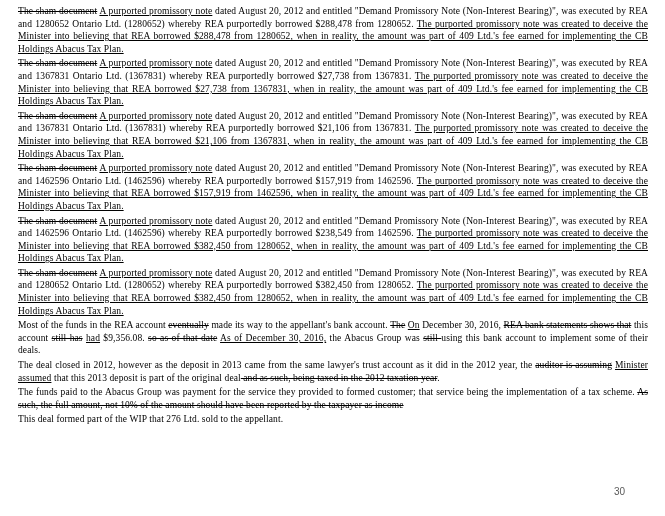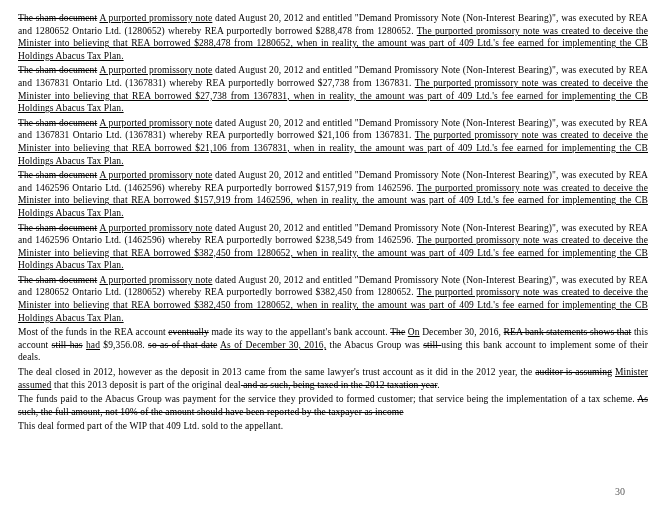--- a/index.html
+++ b/index.html
@@ -17,52 +17,52 @@
   }
   .doc-page {
     position: absolute;
     top: 0;
     left: 0;
     width: 665px;
     height: 516px;
     background: #ffffff;
   }
   .doc-body {
-    padding: 12px 17px 0 18px;
+    padding: 5px 17px 0 18px;
   }
   .para {
     margin: 0 0 2px 0;
     font-size: 9.5px;
     line-height: 12.6px;
     text-align: justify;
     letter-spacing: 0.1px;
   }
   .run-normal { text-decoration: none; }
   .run-strike { text-decoration: line-through; }
   .run-ins    { text-decoration: underline; }
   .page-number {
     position: absolute;
     top: 487px;
     right: 40px;
     font-size: 10px;
     line-height: 10px;
     color: #5a5a5a;
-    font-family: Liberation Serif, serif;
+    font-family: Liberation Sans, sans-serif;
   }
 </style>
 </head>
 <body>
 
 <div class="doc-page">
   <div class="doc-body">
       <p class="para"><span class="run-strike">The sham document</span><span class="run-normal"> </span><span class="run-ins">A purported promissory note</span><span class="run-normal"> dated August 20, 2012 and entitled "Demand Promissory Note (Non-Interest Bearing)", was executed by REA and 1280652 Ontario Ltd. (1280652) whereby REA purportedly borrowed $288,478 from 1280652. </span><span class="run-ins">The purported promissory note was created to deceive the Minister into believing that REA borrowed $288,478 from 1280652, when in reality, the amount was part of 409 Ltd.'s fee earned for implementing the CB Holdings Abacus Tax Plan.</span></p>
       <p class="para"><span class="run-strike">The sham document</span><span class="run-normal"> </span><span class="run-ins">A purported promissory note</span><span class="run-normal"> dated August 20, 2012 and entitled "Demand Promissory Note (Non-Interest Bearing)", was executed by REA and 1367831 Ontario Ltd. (1367831) whereby REA purportedly borrowed $27,738 from 1367831. </span><span class="run-ins">The purported promissory note was created to deceive the Minister into believing that REA borrowed $27,738 from 1367831, when in reality, the amount was part of 409 Ltd.'s fee earned for implementing the CB Holdings Abacus Tax Plan.</span></p>
       <p class="para"><span class="run-strike">The sham document</span><span class="run-normal"> </span><span class="run-ins">A purported promissory note</span><span class="run-normal"> dated August 20, 2012 and entitled "Demand Promissory Note (Non-Interest Bearing)", was executed by REA and 1367831 Ontario Ltd. (1367831) whereby REA purportedly borrowed $21,106 from 1367831. </span><span class="run-ins">The purported promissory note was created to deceive the Minister into believing that REA borrowed $21,106 from 1367831, when in reality, the amount was part of 409 Ltd.'s fee earned for implementing the CB Holdings Abacus Tax Plan.</span></p>
       <p class="para"><span class="run-strike">The sham document</span><span class="run-normal"> </span><span class="run-ins">A purported promissory note</span><span class="run-normal"> dated August 20, 2012 and entitled "Demand Promissory Note (Non-Interest Bearing)", was executed by REA and 1462596 Ontario Ltd. (1462596) whereby REA purportedly borrowed $157,919 from 1462596. </span><span class="run-ins">The purported promissory note was created to deceive the Minister into believing that REA borrowed $157,919 from 1462596, when in reality, the amount was part of 409 Ltd.'s fee earned for implementing the CB Holdings Abacus Tax Plan.</span></p>
       <p class="para"><span class="run-strike">The sham document</span><span class="run-normal"> </span><span class="run-ins">A purported promissory note</span><span class="run-normal"> dated August 20, 2012 and entitled "Demand Promissory Note (Non-Interest Bearing)", was executed by REA and 1462596 Ontario Ltd. (1462596) whereby REA purportedly borrowed $238,549 from 1462596. </span><span class="run-ins">The purported promissory note was created to deceive the Minister into believing that REA borrowed $382,450 from 1280652, when in reality, the amount was part of 409 Ltd.'s fee earned for implementing the CB Holdings Abacus Tax Plan.</span></p>
       <p class="para"><span class="run-strike">The sham document</span><span class="run-normal"> </span><span class="run-ins">A purported promissory note</span><span class="run-normal"> dated August 20, 2012 and entitled "Demand Promissory Note (Non-Interest Bearing)", was executed by REA and 1280652 Ontario Ltd. (1280652) whereby REA purportedly borrowed $382,450 from 1280652. </span><span class="run-ins">The purported promissory note was created to deceive the Minister into believing that REA borrowed $382,450 from 1280652, when in reality, the amount was part of 409 Ltd.'s fee earned for implementing the CB Holdings Abacus Tax Plan.</span></p>
       <p class="para"><span class="run-normal">Most of the funds in the REA account </span><span class="run-strike">eventually</span><span class="run-normal"> made its way to the appellant's bank account. </span><span class="run-strike">The</span><span class="run-normal"> </span><span class="run-ins">On</span><span class="run-normal"> December 30, 2016, </span><span class="run-strike">REA bank statements shows that</span><span class="run-normal"> this account </span><span class="run-strike">still has</span><span class="run-normal"> </span><span class="run-ins">had</span><span class="run-normal"> $9,356.08. </span><span class="run-strike">so as of that date</span><span class="run-normal"> </span><span class="run-ins">As of December 30, 2016,</span><span class="run-normal"> the Abacus Group was </span><span class="run-strike">still </span><span class="run-normal">using this bank account to implement some of their deals.</span></p>
       <p class="para"><span class="run-normal">The deal closed in 2012, however as the deposit in 2013 came from the same lawyer's trust account as it did in the 2012 year, the </span><span class="run-strike">auditor is assuming</span><span class="run-normal"> </span><span class="run-ins">Minister assumed</span><span class="run-normal"> that this 2013 deposit is part of the original deal</span><span class="run-strike"> and as such, being taxed in the 2012 taxation year</span><span class="run-normal">.</span></p>
       <p class="para"><span class="run-normal">The funds paid to the Abacus Group was payment for the service they provided to formed customer; that service being the implementation of a tax scheme.  </span><span class="run-strike">As such, the full amount, not 10% of the amount should have been reported by the taxpayer as income</span></p>
-      <p class="para"><span class="run-normal">This deal formed part of the WIP that 409 Ltd. sold to the appellant.</span></p>
+      <p class="para"><span class="run-normal">This deal formed part of the WIP that 276 Ltd. sold to the appellant.</span></p>
     </div>
   <div class="page-number">30</div>
 </div>
 
 </body></html>

